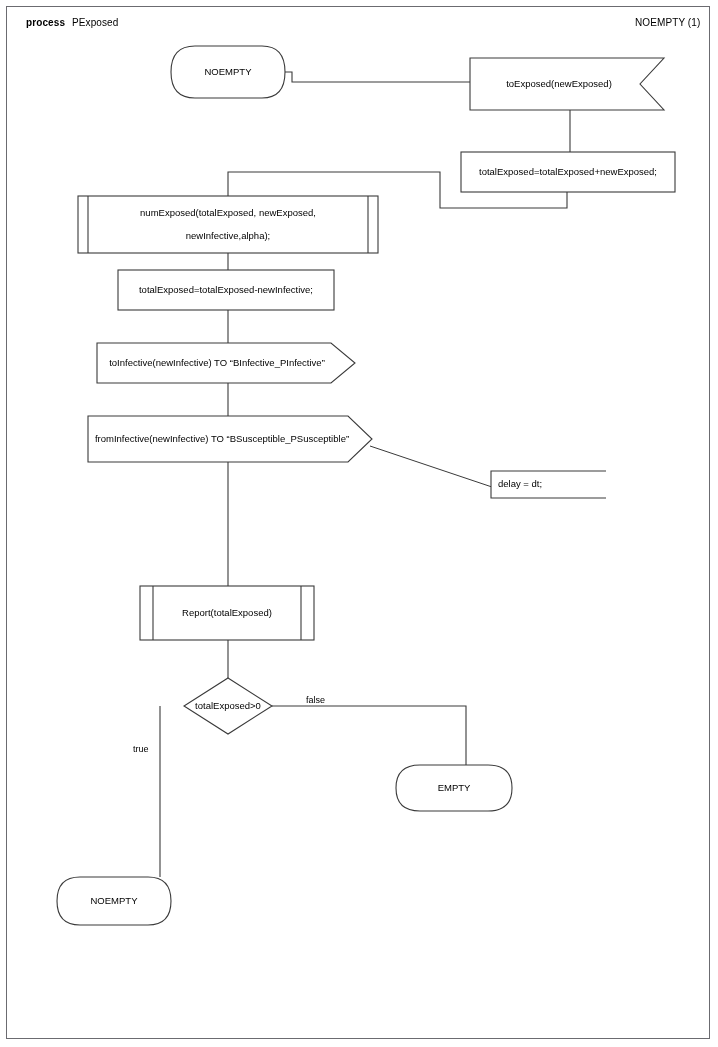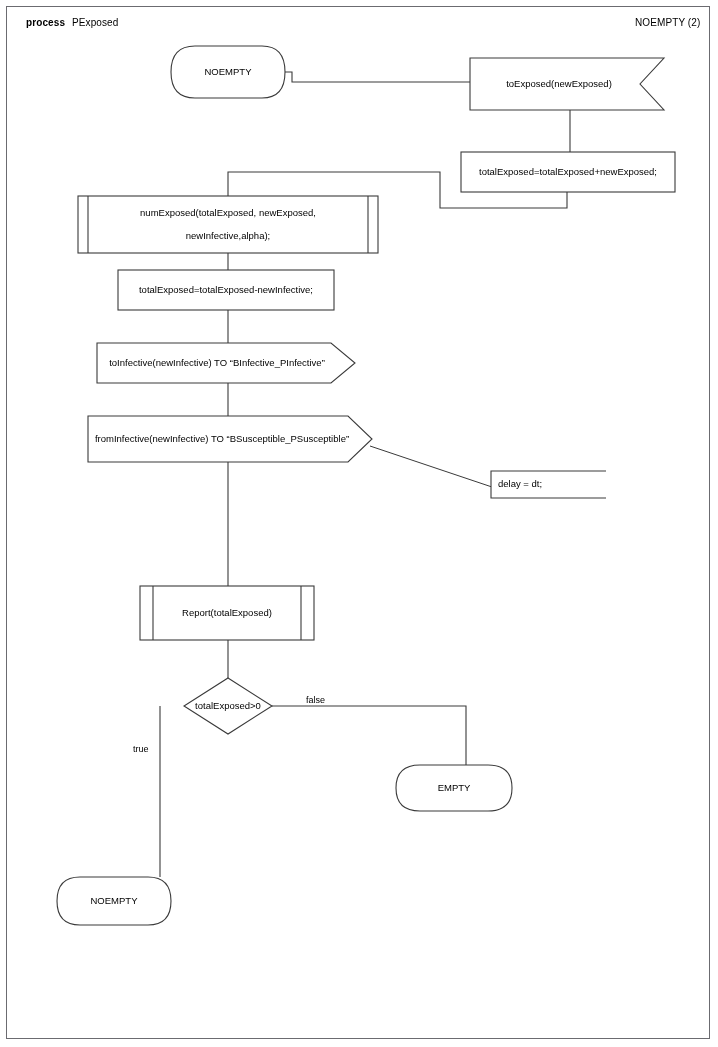--- a/index.html
+++ b/index.html
@@ -74,21 +74,21 @@
 </style>
 </head>
 <body>
 
 <div id="page">
 
   <div id="frame"></div>
 
   <div class="hdr bold" style="left:26px; top:17px;">process</div>
   <div class="hdr" style="left:72px; top:17px;">PExposed</div>
-  <div class="hdr" style="left:635px; top:17px;">NOEMPTY (2)</div>
+  <div class="hdr" style="left:635px; top:17px;">NOEMPTY (1)</div>
 
   <svg id="diagram" viewBox="0 0 718 1047">
 
     <path class="conn" d="M 285,72 L 292,72 L 292,82 L 470,82"></path>
 
     <path class="conn" d="M 570,106 L 570,152"></path>
 
     <path class="conn" d="M 567,188 L 567,208 L 440,208 L 440,172 L 228,172 L 228,196"></path>
 
     <path class="conn" d="M 228,253 L 228,270"></path>

